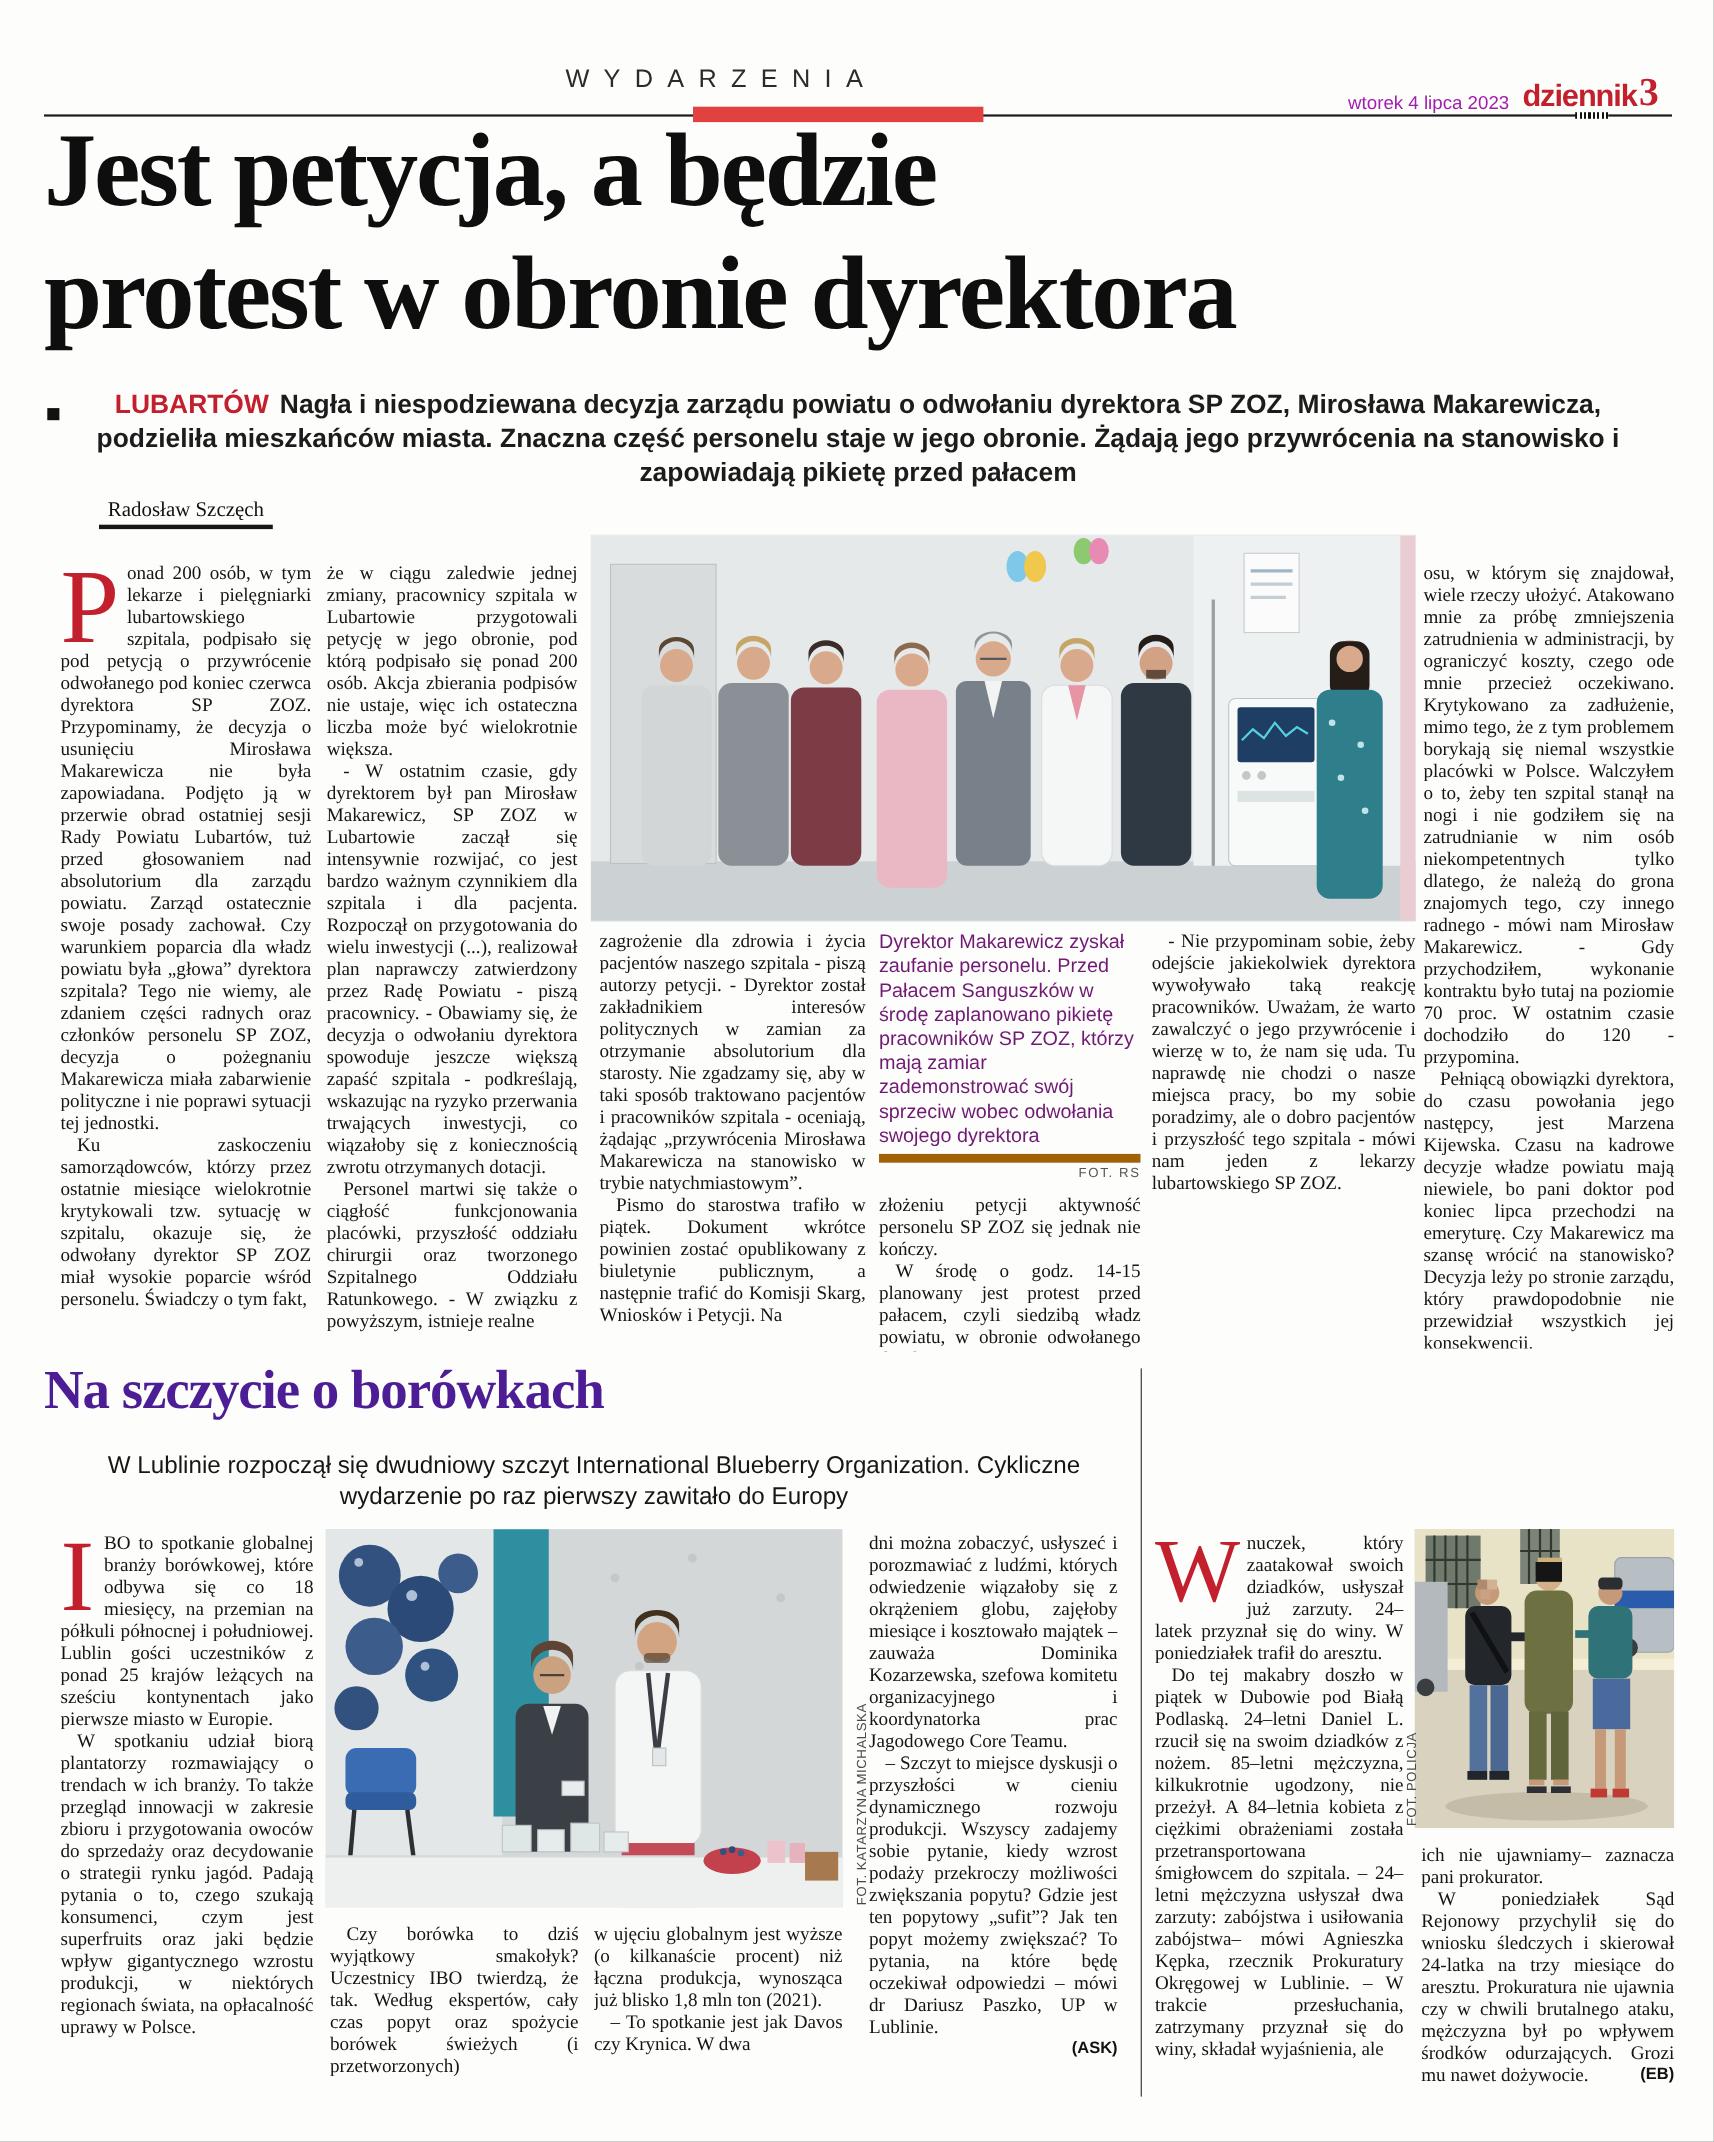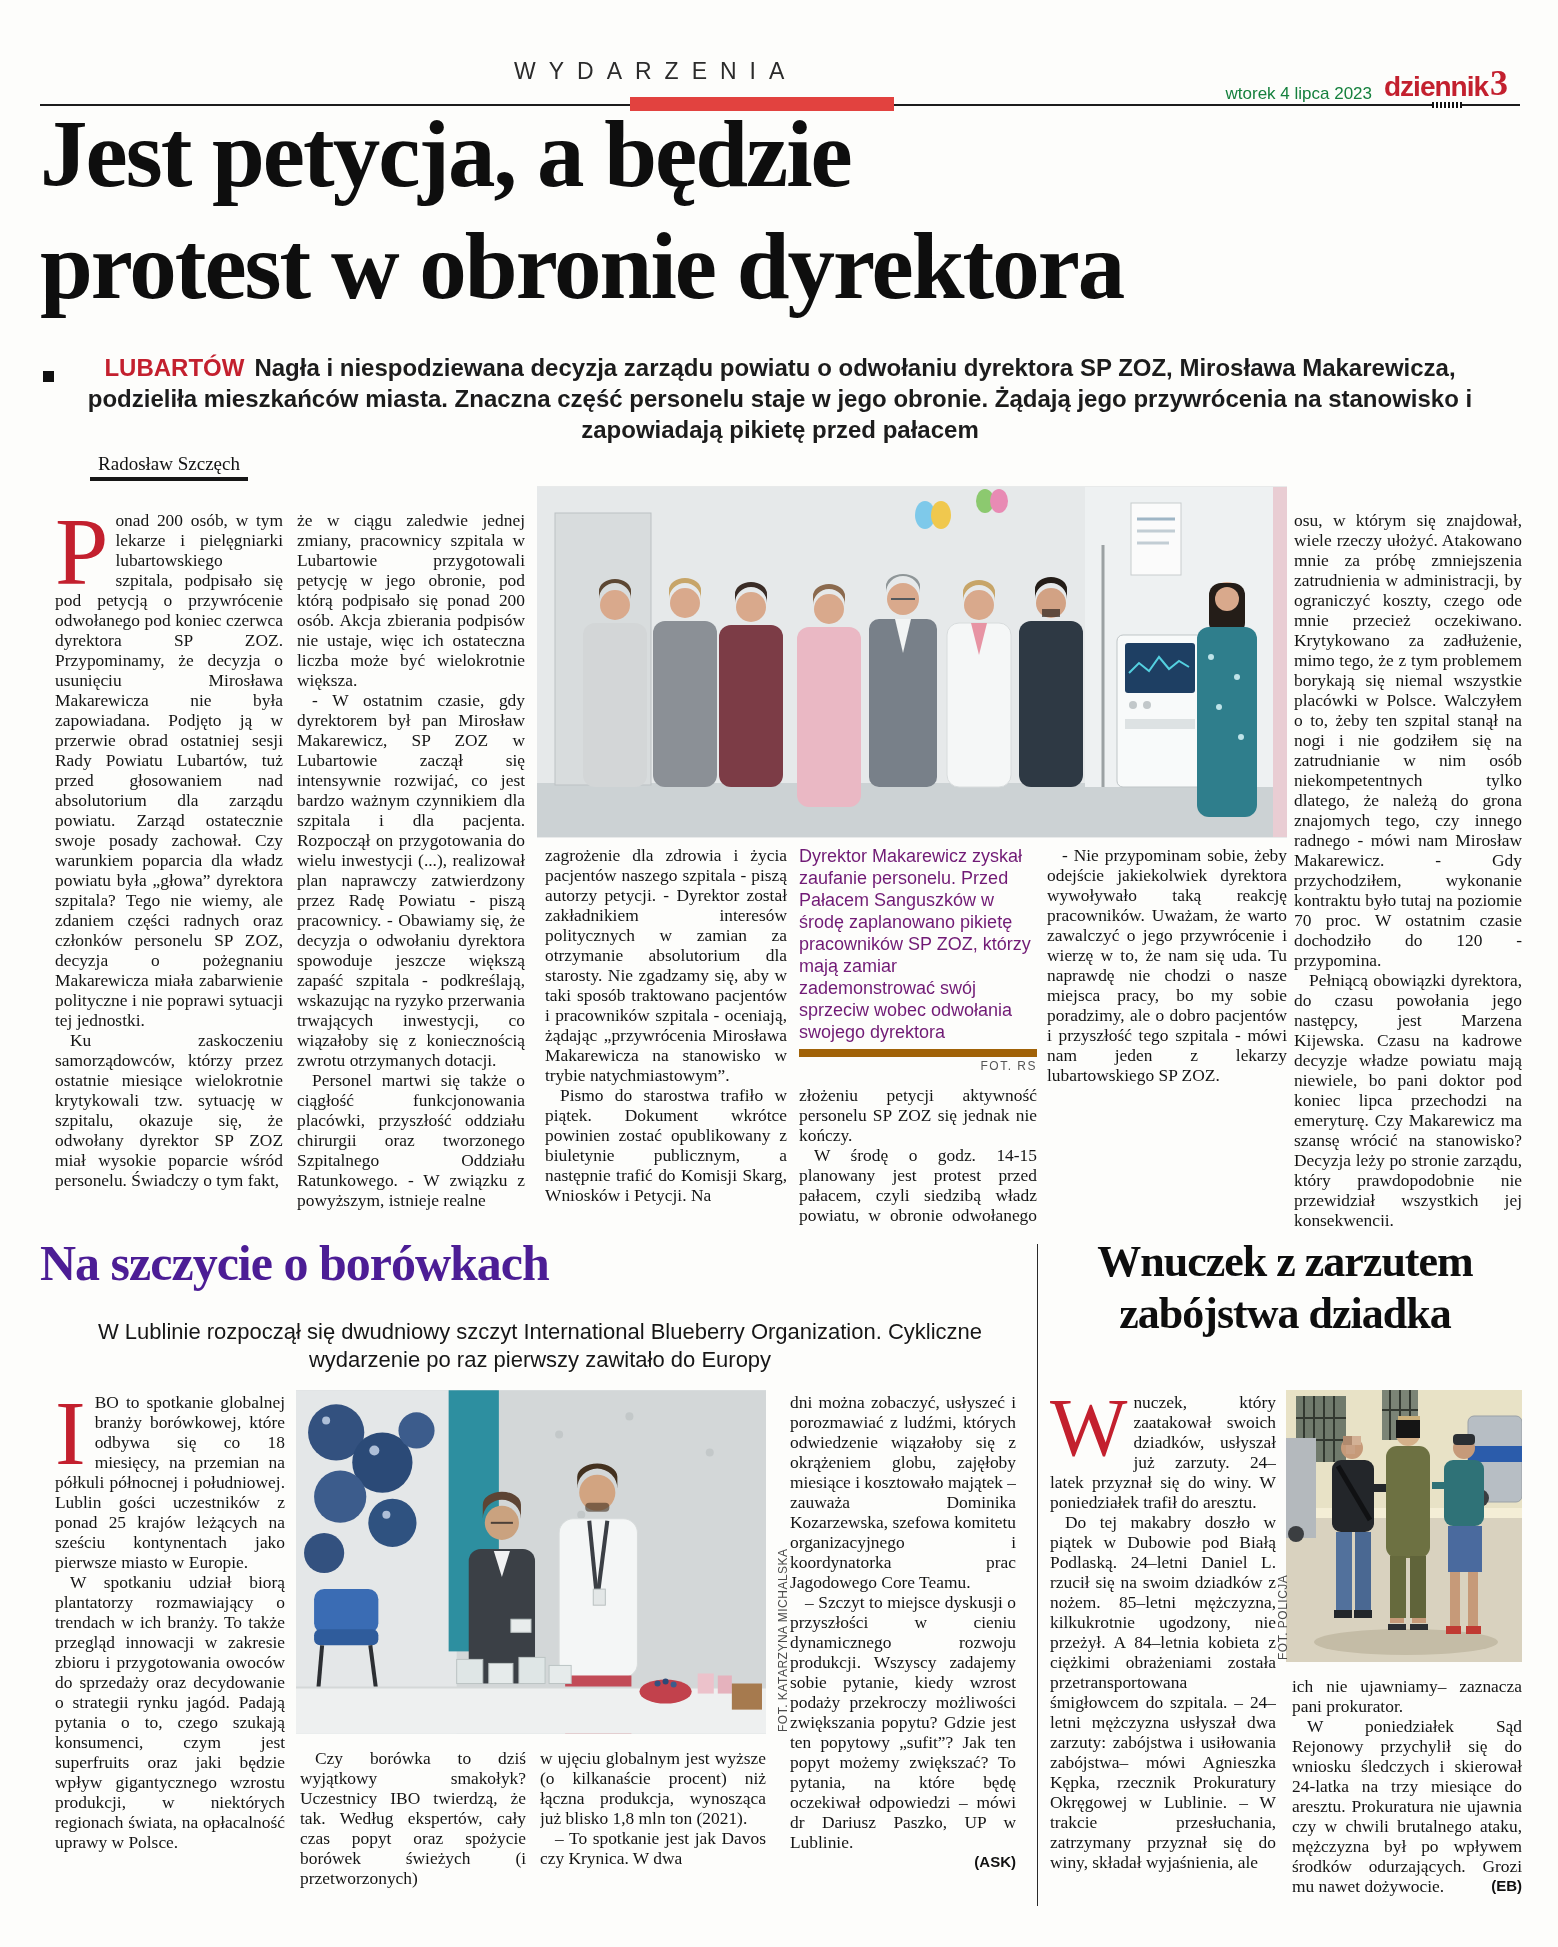--- a/index.html
+++ b/index.html
@@ -6,21 +6,21 @@
   *{margin:0;padding:0;box-sizing:border-box}
   html,body{background:#8a8a8a}
   .page{position:relative;width:1558px;height:1947px;margin:0 auto;background:#fdfdfb;
         font-family:"Liberation Serif",serif;color:#141414;overflow:hidden}
   .abs{position:absolute}
 
   
   .kicker{left:514px;top:58px;font:23px "Liberation Sans",sans-serif;letter-spacing:13px;color:#2b2b2b}
   .kicker-bar{left:630px;top:97px;width:264px;height:14px;background:var(--bar-red)}
   .hrule{left:40px;top:104px;width:1480px;height:2px;background:#1c1c1c}
-  .issue-date{left:1140px;top:84px;width:232px;text-align:right;font:17px "Liberation Sans",sans-serif;color:#15803d}
+  .issue-date{left:1140px;top:84px;width:232px;text-align:right;font:17px "Liberation Sans",sans-serif;color:#a21caf}
   .logo{left:1384px;top:72px;font:bold 28px/30px "Liberation Sans",sans-serif;color:var(--accent-red);letter-spacing:-1px}
   .barcode{left:1432px;top:102px;width:30px;height:6px;background:repeating-linear-gradient(90deg,#111 0 2px,#fff 2px 4px)}
   .pageno{left:1490px;top:62px;font:bold 36px "Liberation Serif",serif;color:var(--accent-red)}
 
   
   .headline{left:40px;top:98px;width:1480px;font-family:"Liberation Serif",serif;
             font-weight:700;font-size:95px;line-height:112px;letter-spacing:-2px;color:#0e0e0e}
   .lead{left:80px;top:352px;width:1400px;text-align:center;font:bold 24px/31px "Liberation Sans",sans-serif;color:#1c1c1c}
   .lead .tag{color:var(--accent-red);margin-right:10px}
   .page-mark{left:43px;top:371px;width:11px;height:11px;background:#111}
@@ -274,24 +274,20 @@
   <div class="abs" style="left:790px;top:1392px;width:226px;height:515px;overflow:hidden">
     <div class="bodycol">
         <p class="cont">dni można zobaczyć, usłyszeć i porozmawiać z ludźmi, których odwiedzenie wiązałoby się z okrążeniem globu, zajęłoby miesiące i kosztowało majątek – zauważa Dominika Kozarzewska, szefowa komitetu organizacyjnego i koordynatorka prac Jagodowego Core Teamu.</p>
         <p>– Szczyt to miejsce dyskusji o przyszłości w cieniu dynamicznego rozwoju produkcji. Wszyscy zadajemy sobie pytanie, kiedy wzrost podaży przekroczy możliwości zwiększania popytu? Gdzie jest ten popytowy „sufit”? Jak ten popyt możemy zwiększać? To pytania, na które będę oczekiwał odpowiedzi – mówi dr Dariusz Paszko, UP w Lublinie.</p>
       </div>
     <div class="sig">(ASK)</div>
   </div>
 
   <div class="abs vdivider"></div>
 
-  <div class="abs h3">
-    <div>Wnuczek z zarzutem</div>
-    <div>zabójstwa dziadka</div>
-  </div>
 
   <div class="abs bodycol" style="left:1050px;top:1392px;width:226px;height:515px">
     <p class="cont"><span class="dropcap dc-w">W</span><span>nuczek, który zaatakował swoich dziadków, usłyszał już zarzuty. 24–latek przyznał się do winy. W poniedziałek trafił do aresztu.</span></p>
     <div>
         <p>Do tej makabry doszło w piątek w Dubowie pod Białą Podlaską. 24–letni Daniel L. rzucił się na swoim dziadków z nożem. 85–letni mężczyzna, kilkukrotnie ugodzony, nie przeżył. A 84–letnia kobieta z ciężkimi obrażeniami została przetransportowana śmigłowcem do szpitala. – 24–letni mężczyzna usłyszał dwa zarzuty: zabójstwa i usiłowania zabójstwa– mówi Agnieszka Kępka, rzecznik Prokuratury Okręgowej w Lublinie. – W trakcie przesłuchania, zatrzymany przyznał się do winy, składał wyjaśnienia, ale</p>
       </div>
   </div>
 
   <div class="abs photo" style="left:1286px;top:1390px;width:236px;height:272px">
     <svg viewBox="0 0 236 272">

